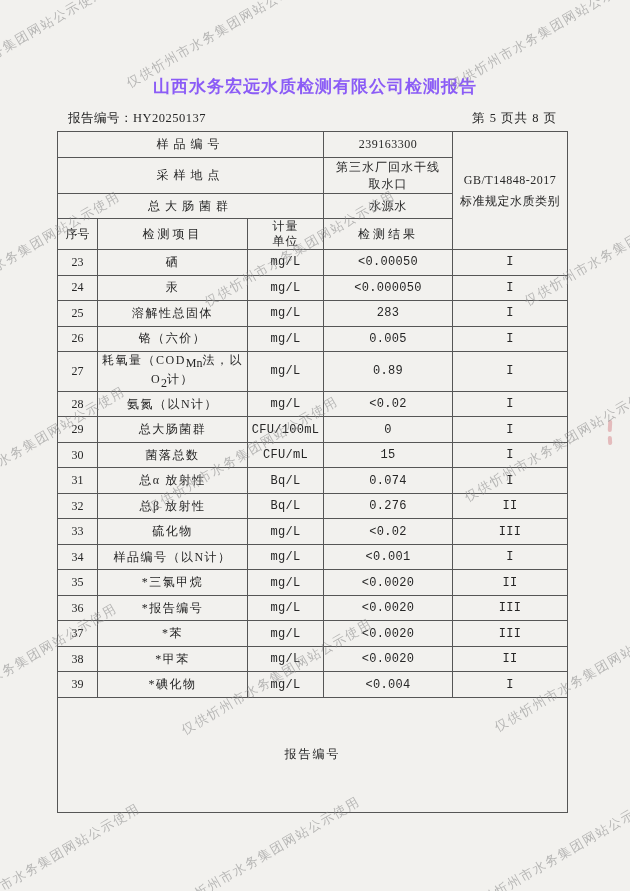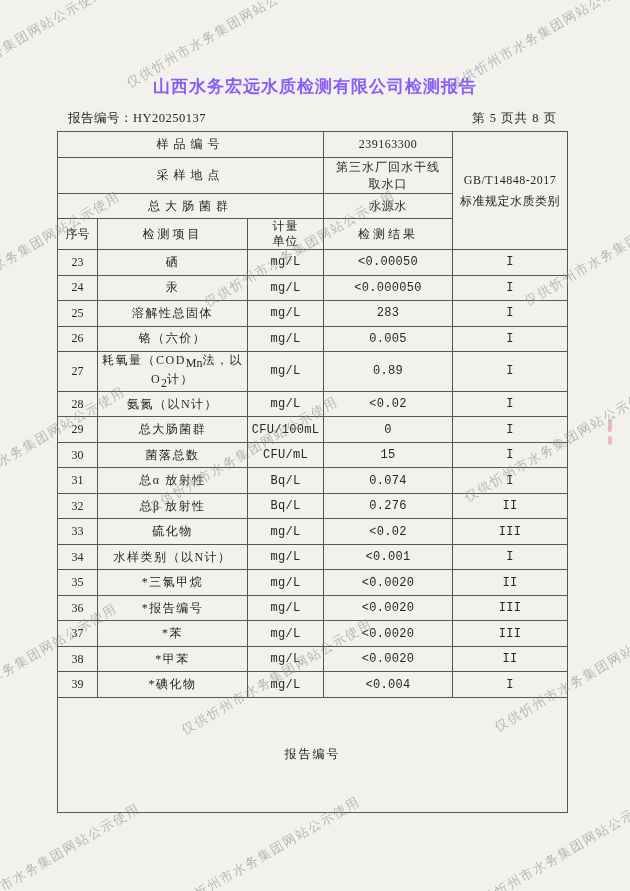--- a/index.html
+++ b/index.html
@@ -193,21 +193,21 @@
     </tr>
         <tr class="dr">
       <td class="no">33</td>
       <td class="item">硫化物</td>
       <td class="unit">mg/L</td>
       <td class="result">&lt;0.02</td>
       <td class="cls">III</td>
     </tr>
         <tr class="dr">
       <td class="no">34</td>
-      <td class="item">水样类别（以N计）</td>
+      <td class="item">样品编号（以N计）</td>
       <td class="unit">mg/L</td>
       <td class="result">&lt;0.001</td>
       <td class="cls">I</td>
     </tr>
         <tr class="dr">
       <td class="no">35</td>
       <td class="item">*三氯甲烷</td>
       <td class="unit">mg/L</td>
       <td class="result">&lt;0.0020</td>
       <td class="cls">II</td>

